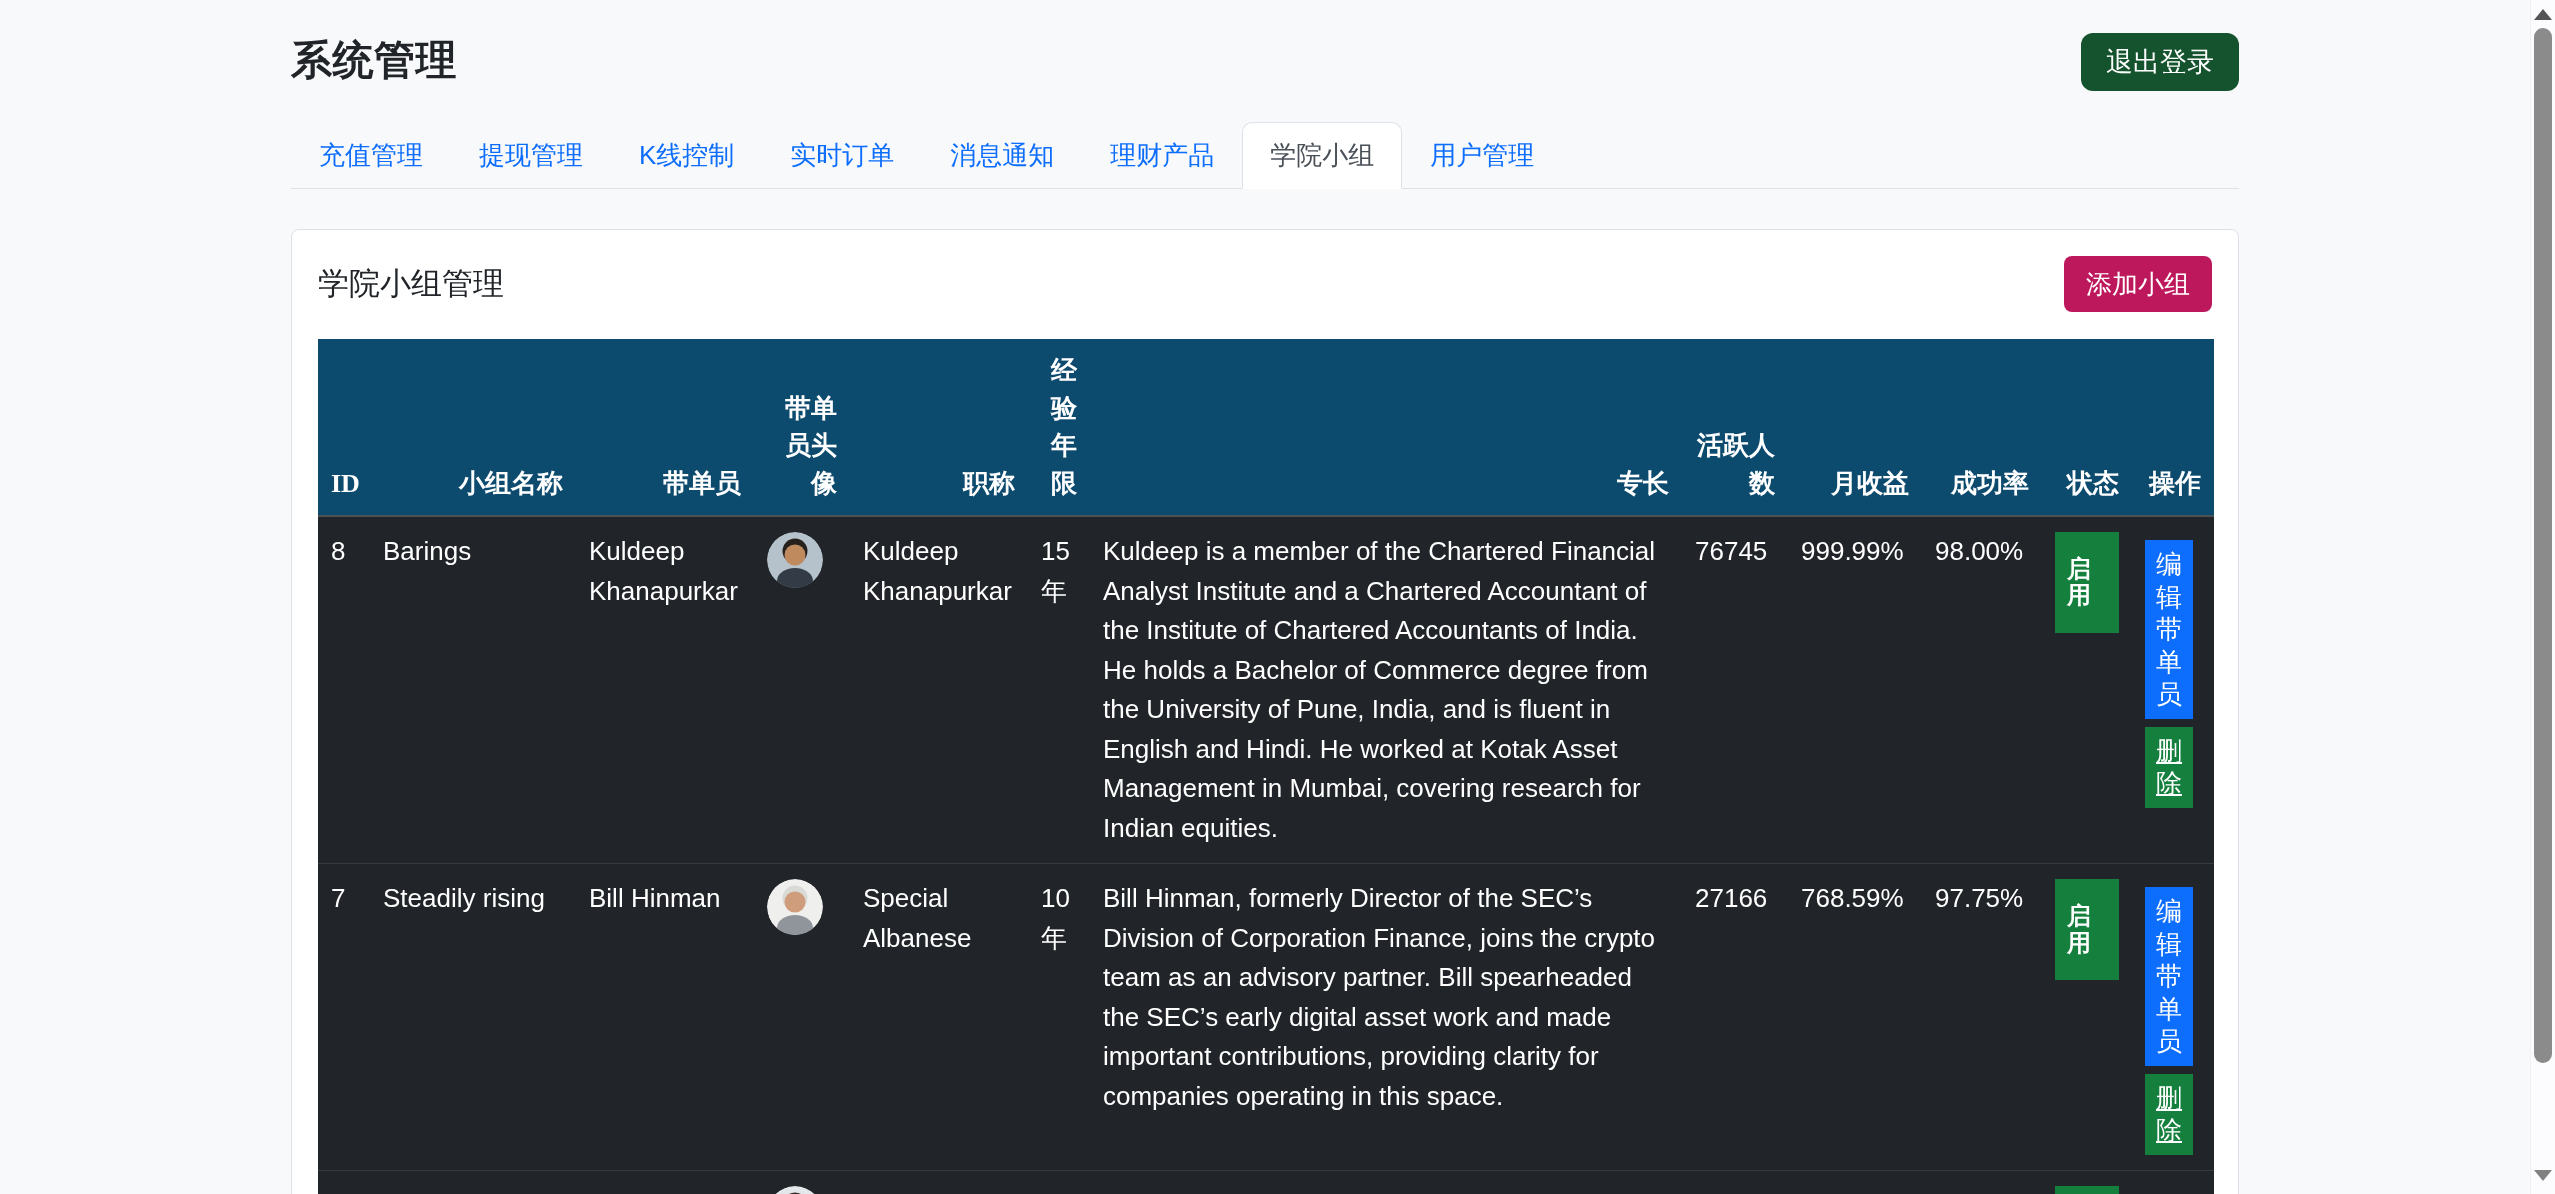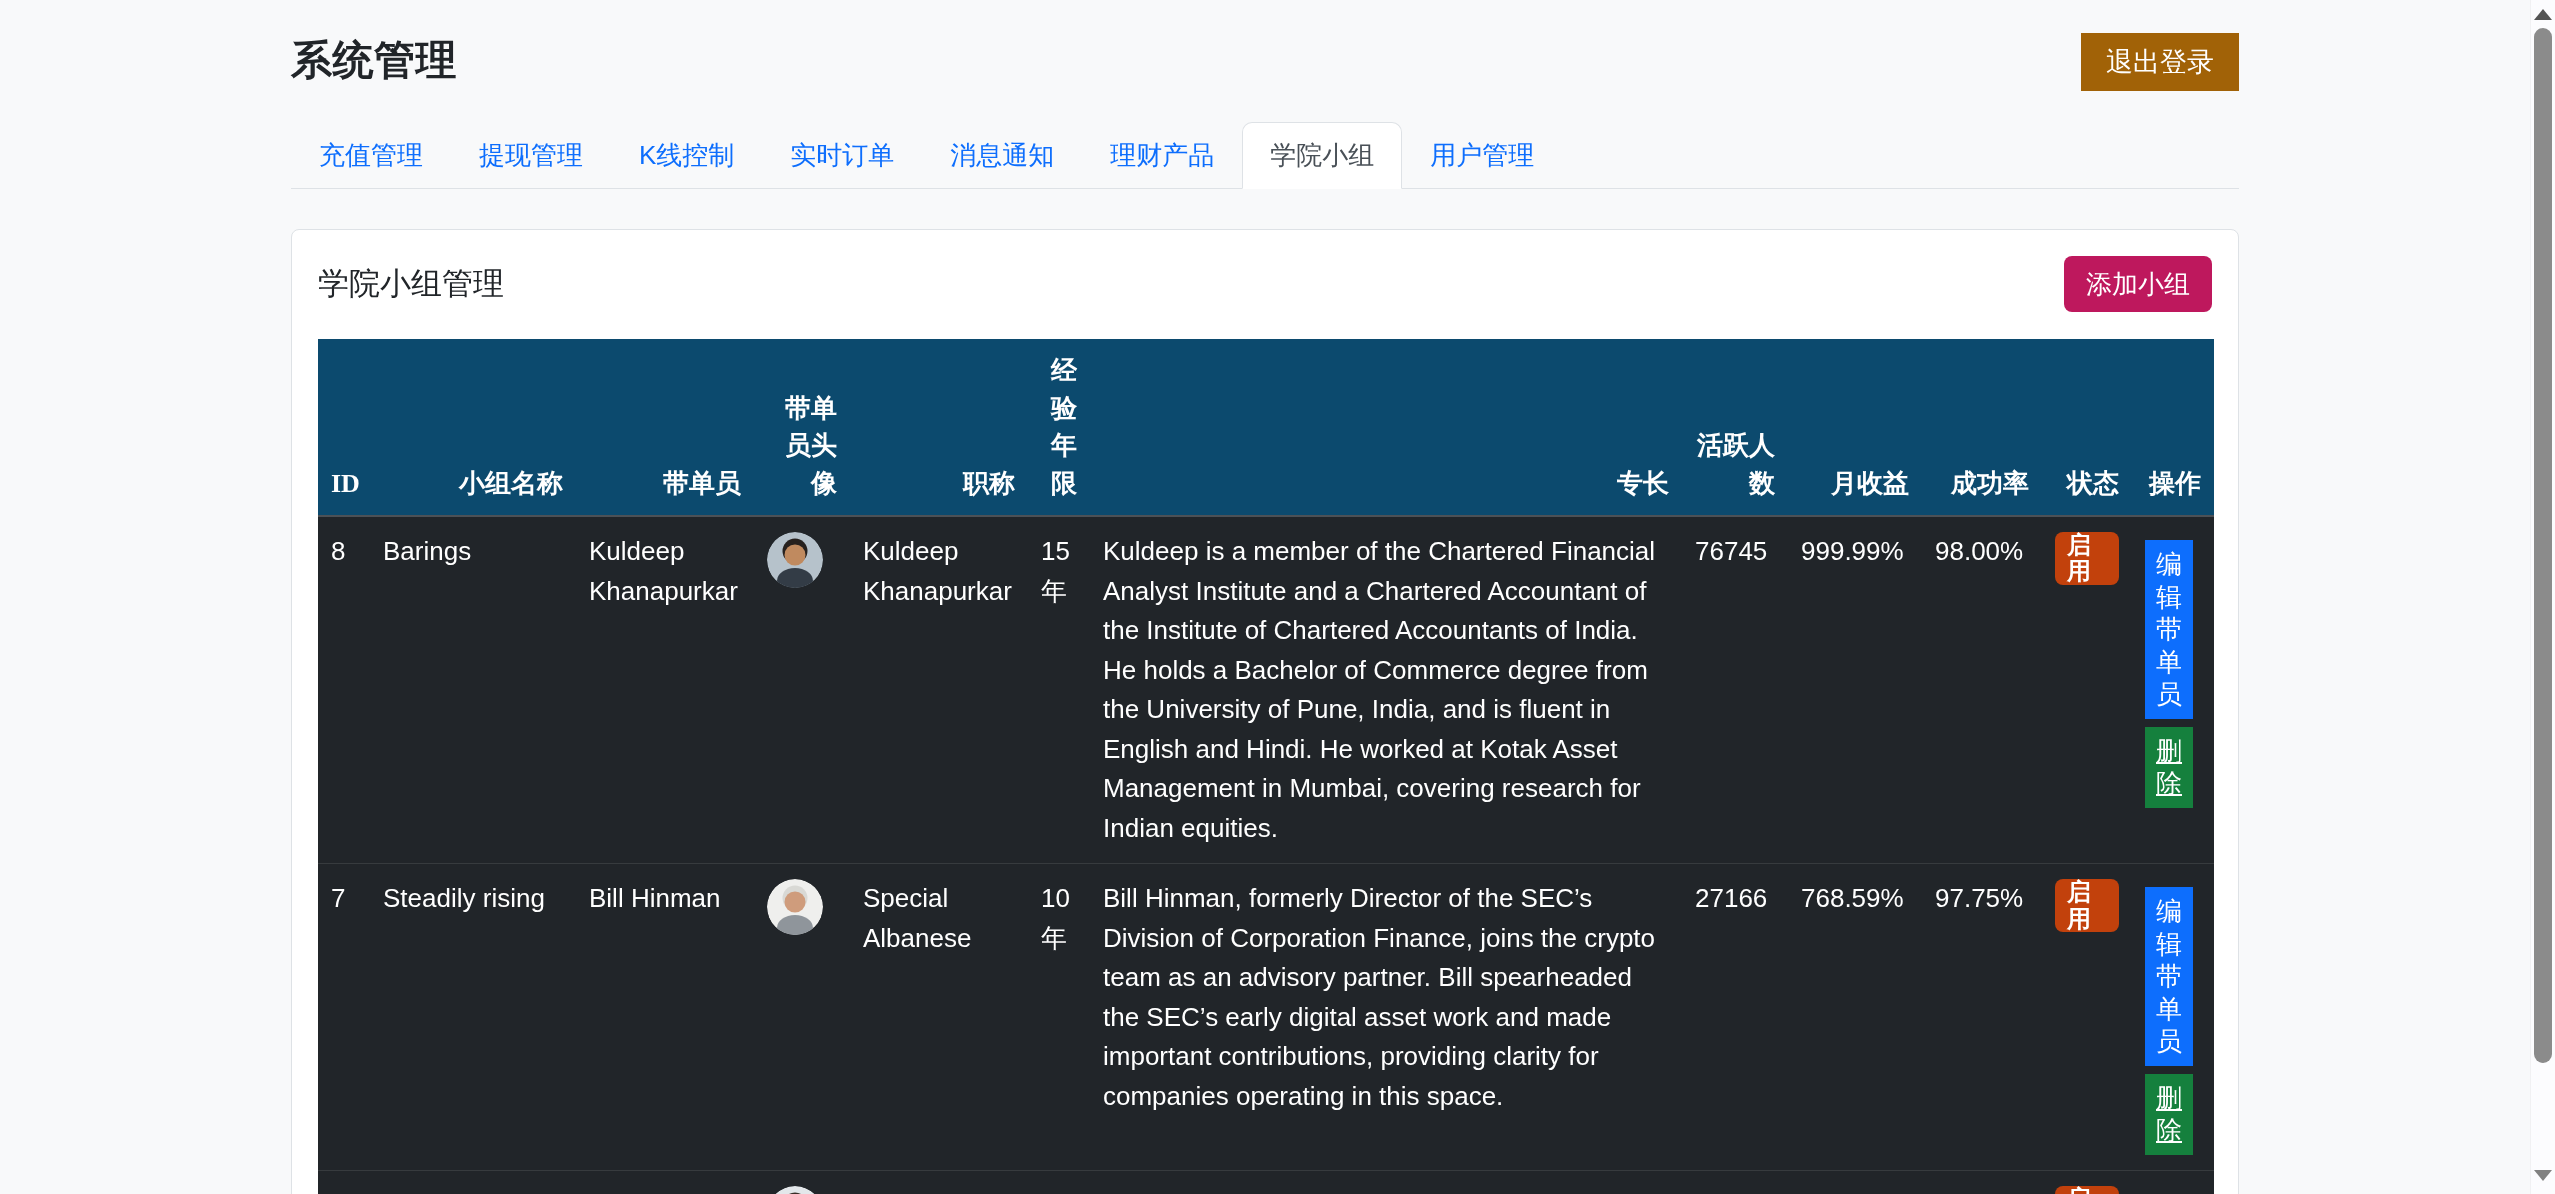--- a/index.html
+++ b/index.html
@@ -8,21 +8,21 @@
     font-family:"Liberation Sans","DejaVu Sans",sans-serif;
     background:#f8f9fa; color:#212529; position:relative;
   }
   .content-area { width:2530px; height:1194px; padding-top:33px; }
   .container { width:1948px; margin:0 auto; }
 
   
   .header-row { display:flex; justify-content:space-between; align-items:flex-start; }
   .page-title { font-size:41px; font-weight:600; color:#212529; letter-spacing:0.5px; }
   .logout-btn {
-    background:#a16207; color:#fff; border:none; border-radius:0;
+    background:#14532d; color:#fff; border:none; border-radius:12px;
     font-size:27px; padding:13px 25px; cursor:pointer;
     font-family:inherit; line-height:1.2;
   }
 
   
   .tabs { display:flex; list-style:none; margin-top:31px; border-bottom:1px solid #dee2e6; }
   .tab { margin-bottom:-1px; }
   .tab a {
     display:block; padding:14px 27px; font-size:26px; color:#0d6efd;
     text-decoration:none; border:1px solid transparent; border-radius:10px 10px 0 0;
@@ -56,22 +56,22 @@
     background:#212529; color:#fff; vertical-align:top;
     padding:15px 13px; font-size:26px; line-height:1.52;
     border-bottom:1px solid #373b3e;
   }
   td.nowrap { white-space:nowrap; }
 
   .avatar {
     width:56px; height:56px; border-radius:50%; overflow:hidden; display:block;
   }
   .badge-status {
-    display:inline-block; background:#c2410c; color:#fff; font-weight:700;
-    font-size:24px; padding:0 12px; border-radius:8px; line-height:1.1;
+    display:inline-block; background:#15803d; color:#fff; font-weight:700;
+    font-size:24px; padding:24px 12px; border-radius:0; line-height:1.1;
   }
   .btn-op {
     display:block; width:48px; border:none; border-radius:0; cursor:pointer;
     color:#fff; font-size:26px; line-height:1.25; padding:8px 0; text-align:center;
     font-family:inherit; word-break:break-all; white-space:normal;margin-top:8px;
   }
   .btn-edit { background:#0d6efd; margin-bottom:7px; }
   .btn-delete { background:#15803d;text-decoration:underline; }
 
   

